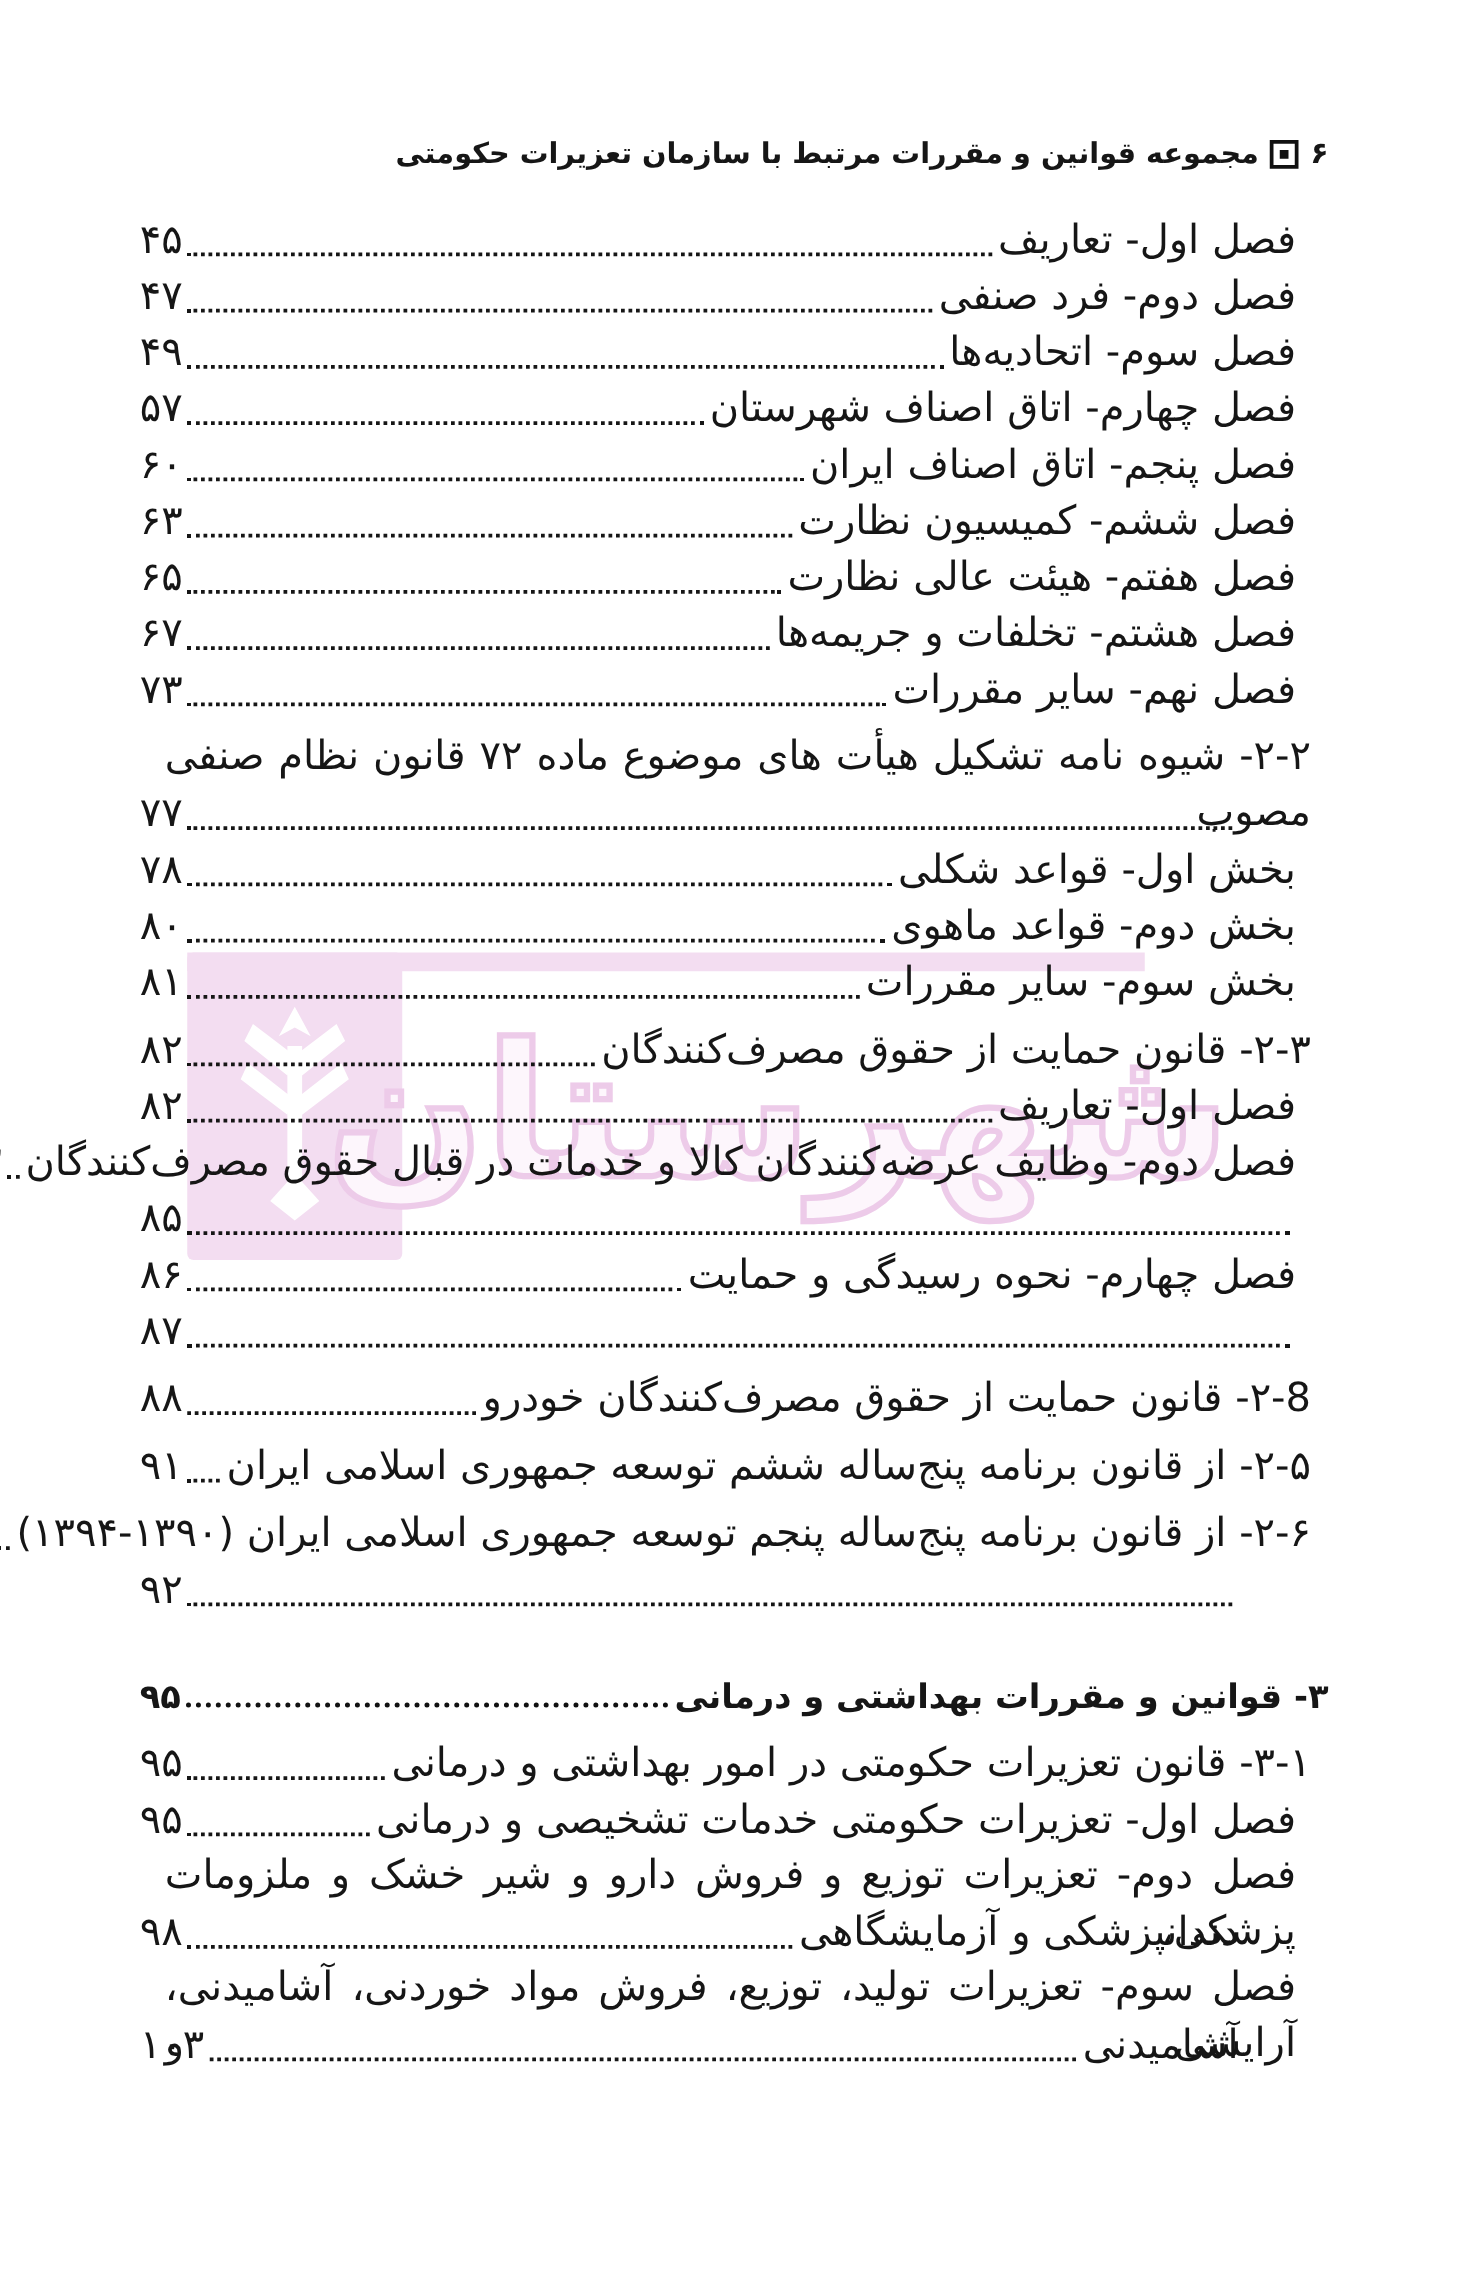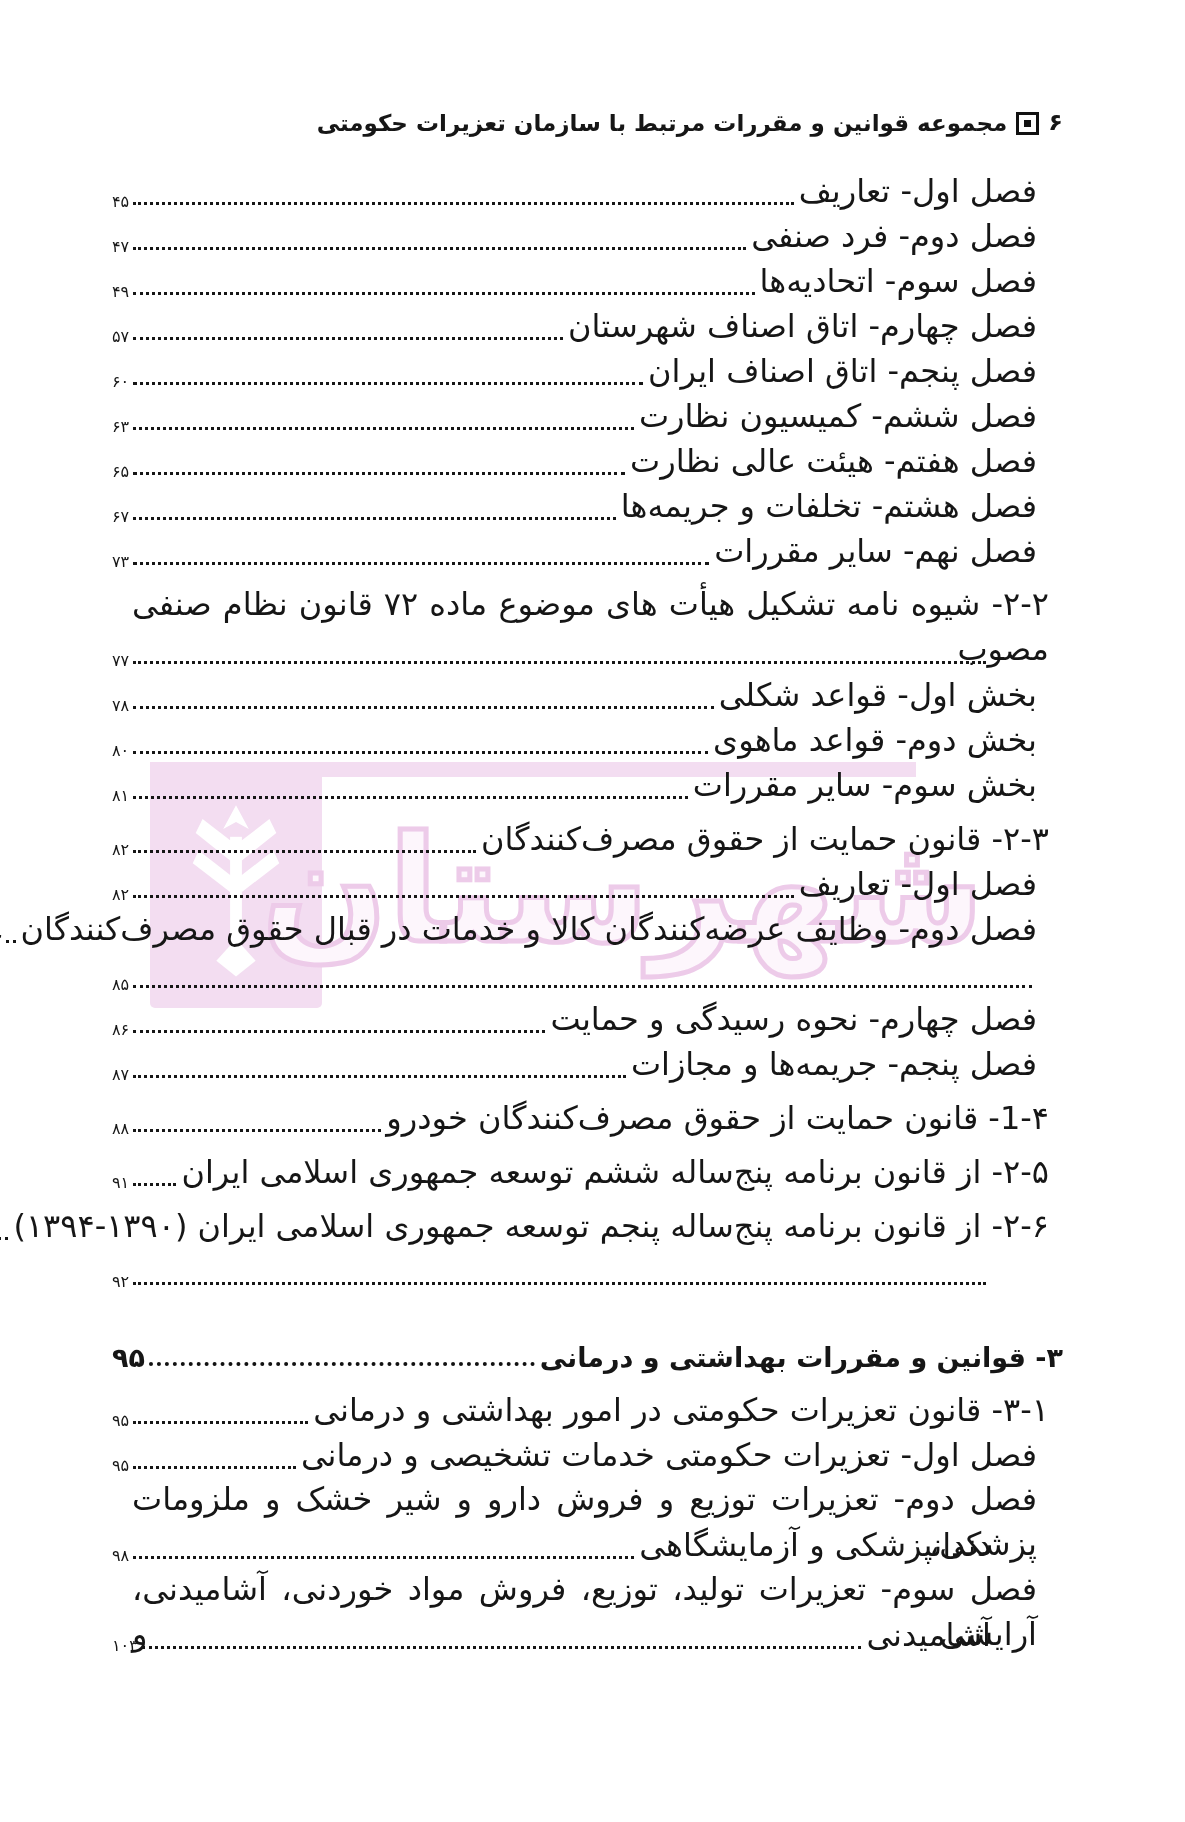--- a/index.html
+++ b/index.html
@@ -22,21 +22,21 @@
     direction:rtl;text-align:right;font-weight:700;font-size:23px;line-height:34px;
     display:flex;justify-content:flex-start;align-items:center;gap:9px;}
   .hdr-sq{width:17px;height:17px;border:3px solid #111;display:inline-flex;
     align-items:center;justify-content:center;flex:0 0 auto;}
   .hdr-sq i{display:block;width:7px;height:7px;background:#111;}
   
   .toc{position:absolute;z-index:2;top:168px;left:112px;right:122px;direction:rtl;}
   .row{display:flex;direction:rtl;align-items:flex-end;height:45px;}
   .lbl{font-size:32px;line-height:1.3;white-space:nowrap;flex:0 0 auto;}
   .dots{flex:1 1 auto;border-bottom:3px dotted #161616;margin:0 5px 8px 4px;min-width:10px;}
-  .pg{font-size:16px;line-height:1.3;flex:0 0 auto;}
+  .pg{font-size:32px;line-height:1.3;flex:0 0 auto;}
   .ch .lbl{padding-right:0;} .ch{padding-right:26px;}
   .it{padding-right:14px;}
   .cont{padding-right:72px;}
   .sec{padding-right:0;height:56px;margin:26px 0 12px 0;}
   .sec .lbl,.sec .pg{font-weight:700;font-size:27px;}
   .sec .dots{border-bottom:4px dotted #111;margin-bottom:9px;}
   .gap{margin-top:9px;}
   .first{display:block;height:45px;margin-left:20px;}
   .first .lbl{display:block;width:100%;white-space:normal;
     text-align:justify;text-align-last:justify;line-height:45px;}
@@ -161,27 +161,26 @@
   <div class="row ch">
       <span class="dots"></span>
       <span class="pg">۸۵</span>
     </div>
   <div class="row ch">
       <span class="lbl">فصل چهارم- نحوه رسیدگی و حمایت</span>
       <span class="dots"></span>
       <span class="pg">۸۶</span>
     </div>
   <div class="row ch">
-      <span class="lbl">فصل پنجم- جریمه‌ها و مجازات</span>
       <span class="dots"></span>
       <span class="pg">۸۷</span>
     </div>
 
   <div class="row it gap">
-      <span class="lbl">1-۴- قانون حمایت از حقوق مصرف‌کنندگان خودرو</span>
+      <span class="lbl">۲-8- قانون حمایت از حقوق مصرف‌کنندگان خودرو</span>
       <span class="dots"></span>
       <span class="pg">۸۸</span>
     </div>
   <div class="row it gap">
       <span class="lbl">۲-۵- از قانون برنامه پنج‌ساله ششم توسعه جمهوری اسلامی ایران</span>
       <span class="dots"></span>
       <span class="pg">۹۱</span>
     </div>
   <div class="row it gap">
       <span class="lbl">۲-۶- از قانون برنامه پنج‌ساله پنجم توسعه جمهوری اسلامی ایران (۱۳۹۰-۱۳۹۴)</span>

